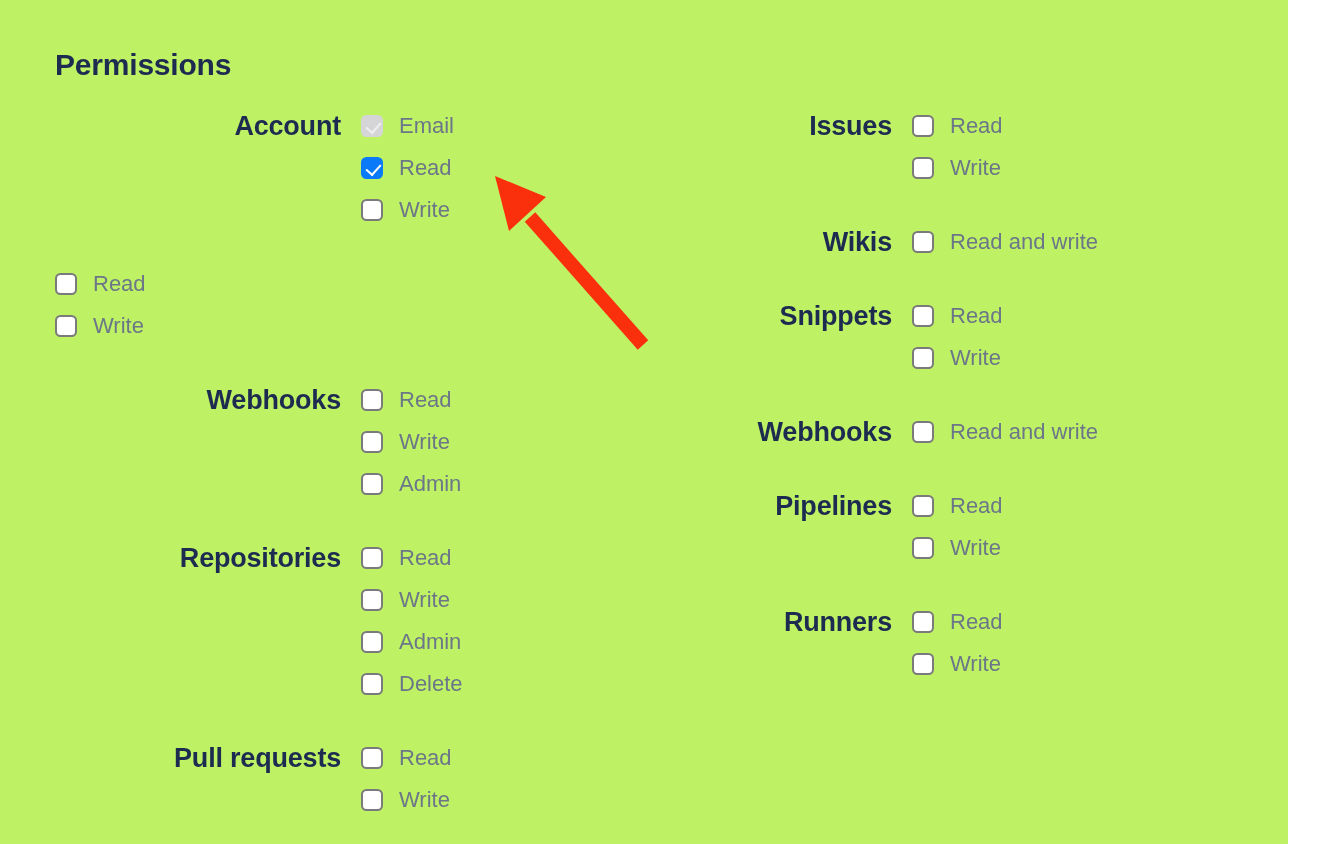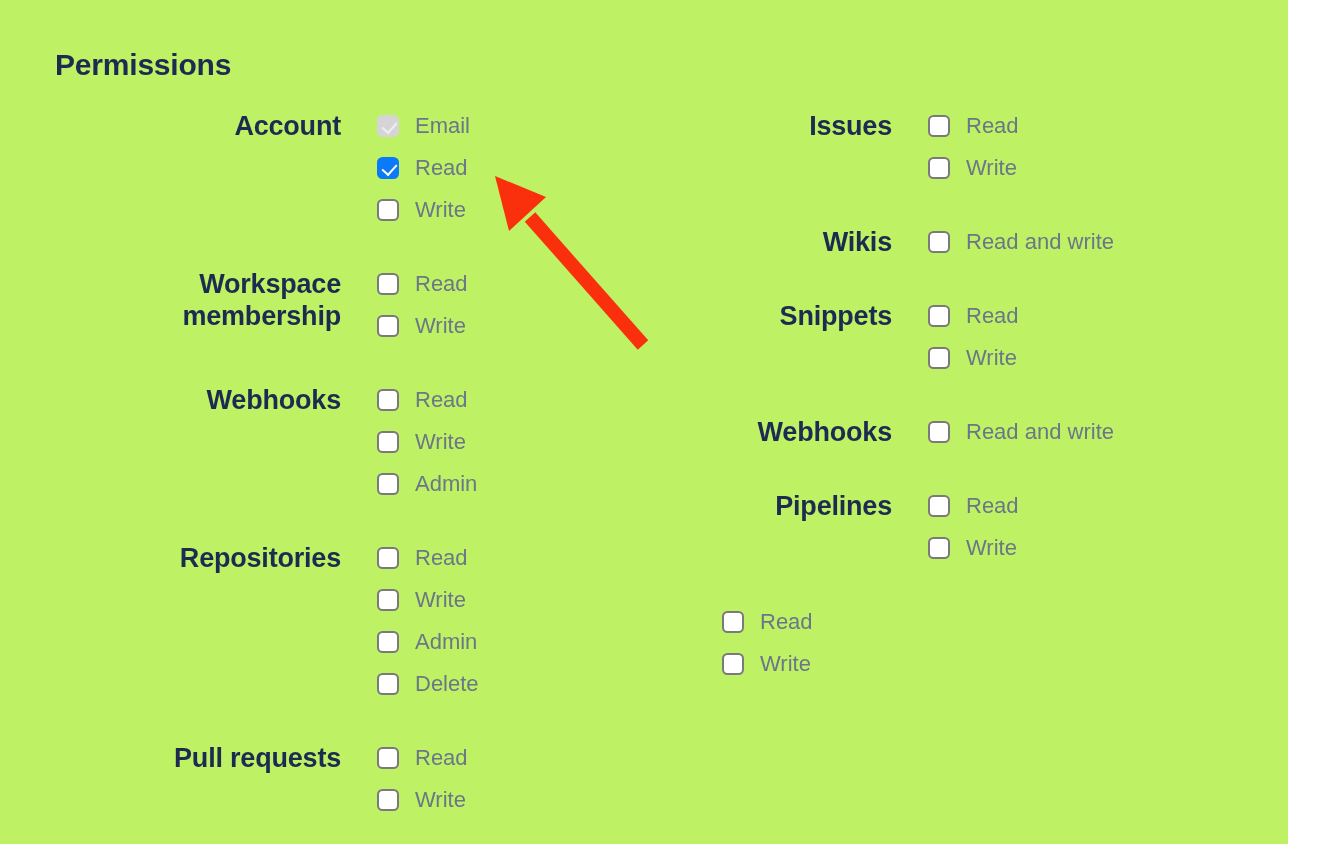--- a/index.html
+++ b/index.html
@@ -27,21 +27,21 @@
     letter-spacing: -0.2px;
   }
   .perm-col {
     position: absolute;
     top: 105px;
   }
   .perm-col.left  { left: 55px; }
   .perm-col.right { left: 722px; }
   .perm-group {
     display: grid;
-    column-gap: 36px;
+    column-gap: 20px;
     margin-bottom: 32px;
   }
   .perm-col.left  .perm-group { grid-template-columns: 286px auto; }
   .perm-col.right .perm-group { grid-template-columns: 170px auto; }
   .group-label {
     text-align: right;
     font-size: 27px;
     line-height: 32px;
     font-weight: 700;
     color: #1d2b50;
@@ -125,21 +125,20 @@
           <span class="opt-label">Read</span>
         </div>
         <div class="opt-row">
           <span class="cb" role="checkbox" aria-checked="false"></span>
           <span class="opt-label">Write</span>
         </div>
       </div>
     </div>
 
     <div class="perm-group">
-      <div class="group-label">Workspace membership</div>
       <div class="opts">
         <div class="opt-row">
           <span class="cb" role="checkbox" aria-checked="false"></span>
           <span class="opt-label">Read</span>
         </div>
         <div class="opt-row">
           <span class="cb" role="checkbox" aria-checked="false"></span>
           <span class="opt-label">Write</span>
         </div>
       </div>
@@ -259,20 +258,21 @@
           <span class="opt-label">Read</span>
         </div>
         <div class="opt-row">
           <span class="cb" role="checkbox" aria-checked="false"></span>
           <span class="opt-label">Write</span>
         </div>
       </div>
     </div>
 
     <div class="perm-group">
+      <div class="group-label">Runners</div>
       <div class="opts">
         <div class="opt-row">
           <span class="cb" role="checkbox" aria-checked="false"></span>
           <span class="opt-label">Read</span>
         </div>
         <div class="opt-row">
           <span class="cb" role="checkbox" aria-checked="false"></span>
           <span class="opt-label">Write</span>
         </div>
       </div>

